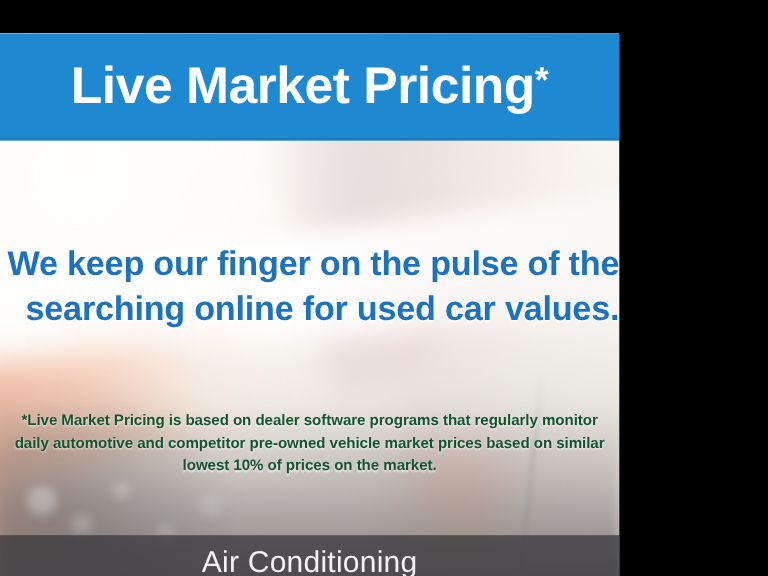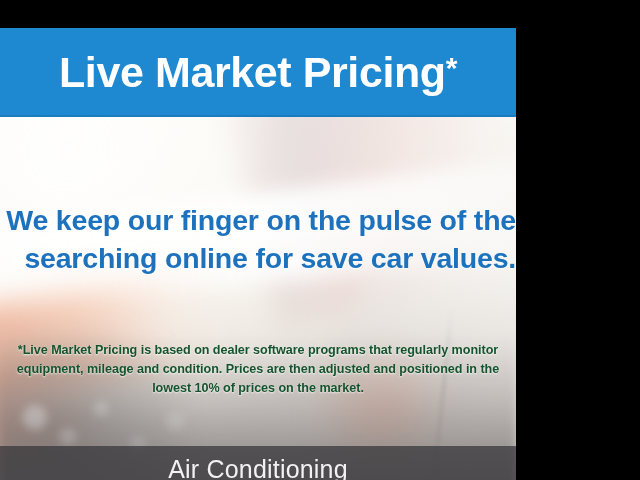--- a/index.html
+++ b/index.html
@@ -359,26 +359,26 @@
   </div>
 
   <div class="header-band">
     <div class="header-title"><span>Live Market Pricing</span><span class="ast">*</span></div>
   </div>
 
   <div class="content">
 
     <div class="headline">
       <div>We keep our finger on the pulse of the</div>
-      <div>searching online for save car values.</div>
+      <div>searching online for used car values.</div>
     </div>
 
     <div class="finefprint">
       <span class="fp-line">*Live Market Pricing is based on dealer software programs that regularly monitor</span>
-      <span class="fp-line">equipment, mileage and condition. Prices are then adjusted and positioned in the</span>
+      <span class="fp-line">daily automotive and competitor pre-owned vehicle market prices based on similar</span>
       <span class="fp-line">lowest 10% of prices on the market.</span>
     </div>
 
   </div>
 
   <div class="caption-bar">
     <div class="caption-text">Air Conditioning</div>
   </div>
 
 </div>

